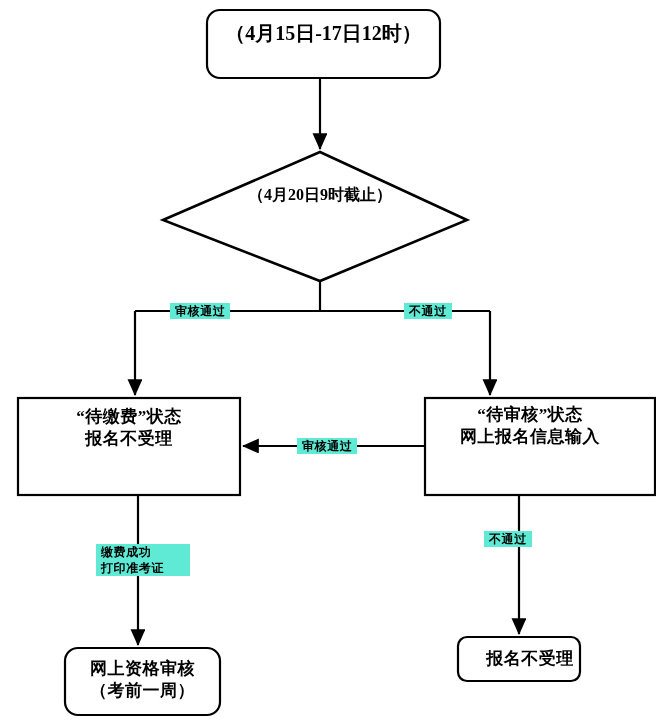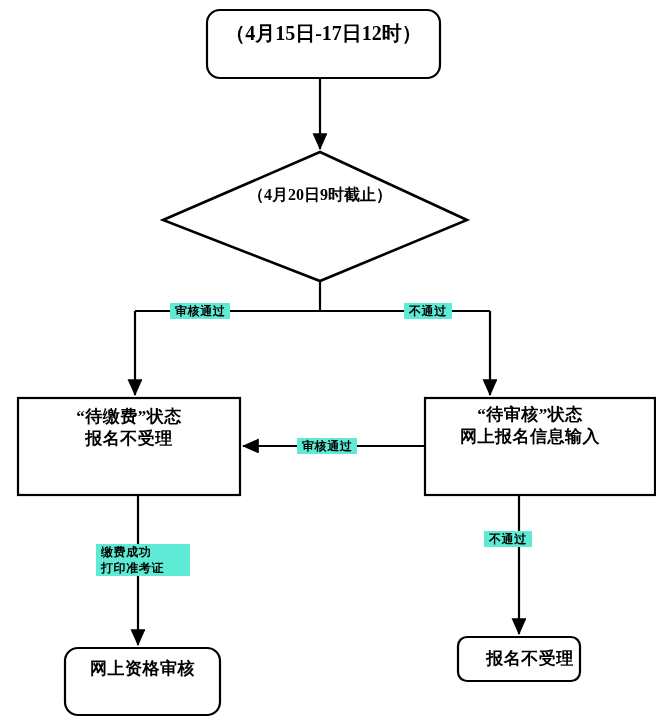--- a/index.html
+++ b/index.html
@@ -135,20 +135,21 @@
     <span class="l t-main">报名不受理</span>
   </div>
 
   <div class="node-text" style="left:425px; top:404px; width:210px;">
     <span class="l t-main">“待审核”状态</span>
     <span class="l t-main">网上报名信息输入</span>
   </div>
 
   <div class="node-text" style="left:65px; top:658px; width:155px;">
     <span class="l t-main">网上资格审核</span>
+    <span class="l t-main">（考前一周）</span>
   </div>
 
   <div class="node-text" style="left:458px; top:648px; width:122px;padding-left:11px;">
     <span class="l t-main">报名不受理</span>
   </div>
 
   <div class="edge-label" style="left:170px; top:303px;">
     <span class="l">审核通过</span>
   </div>
 

